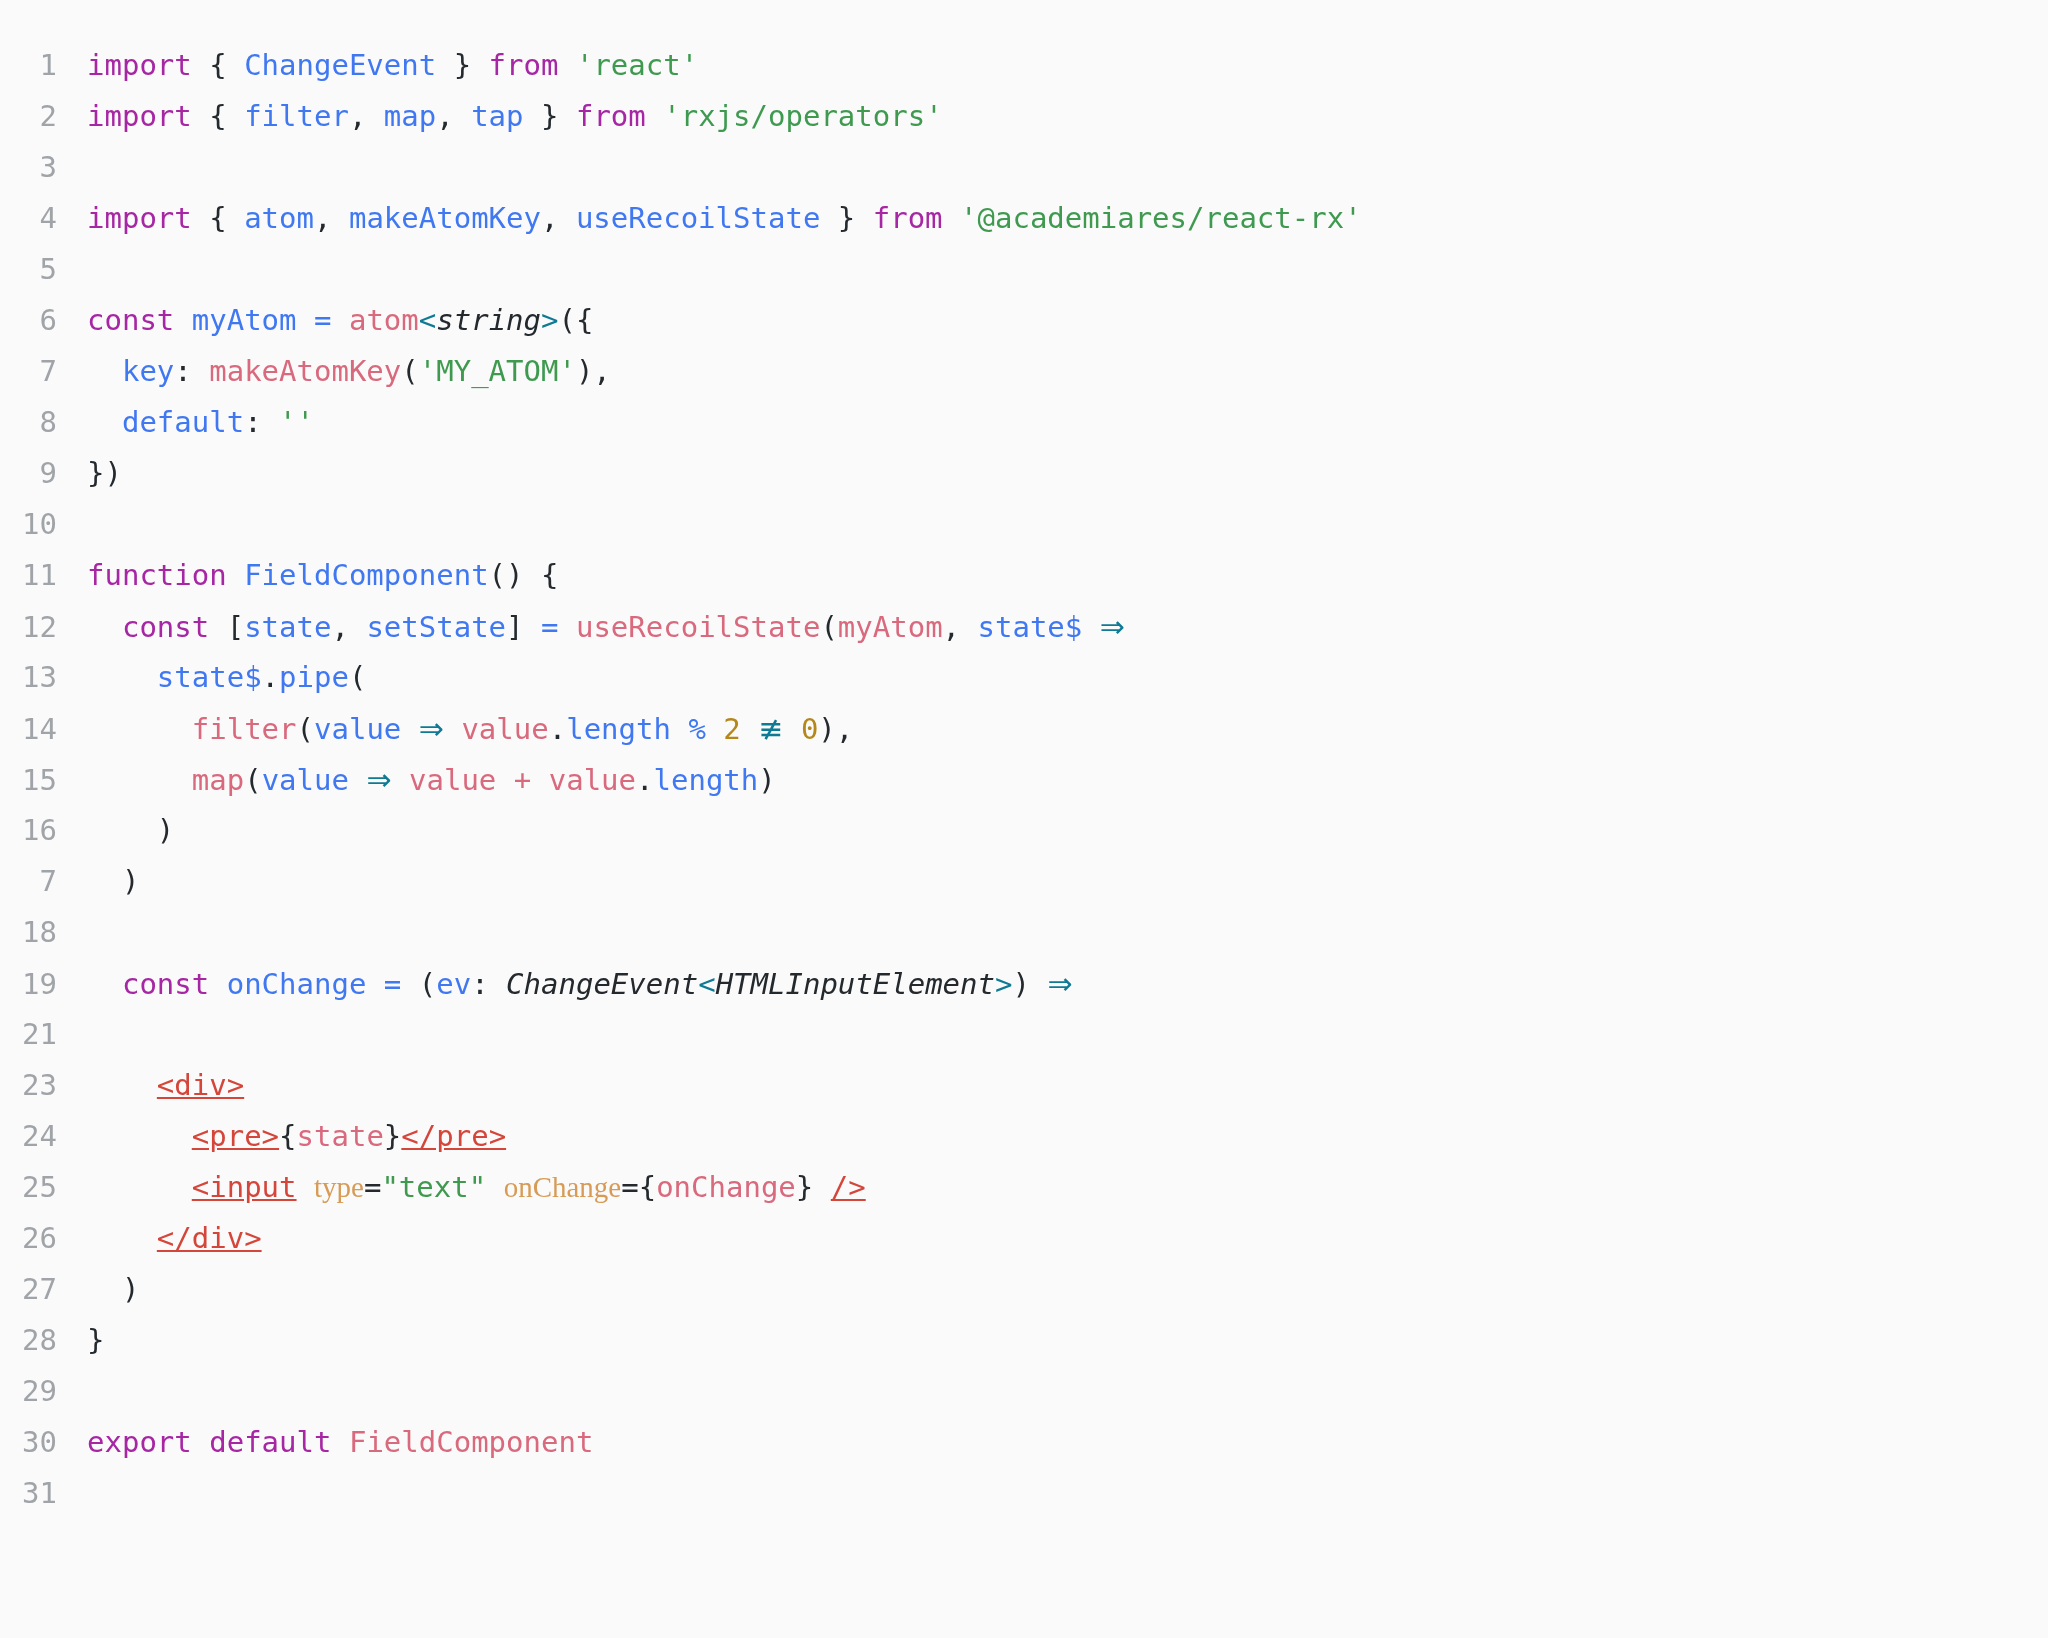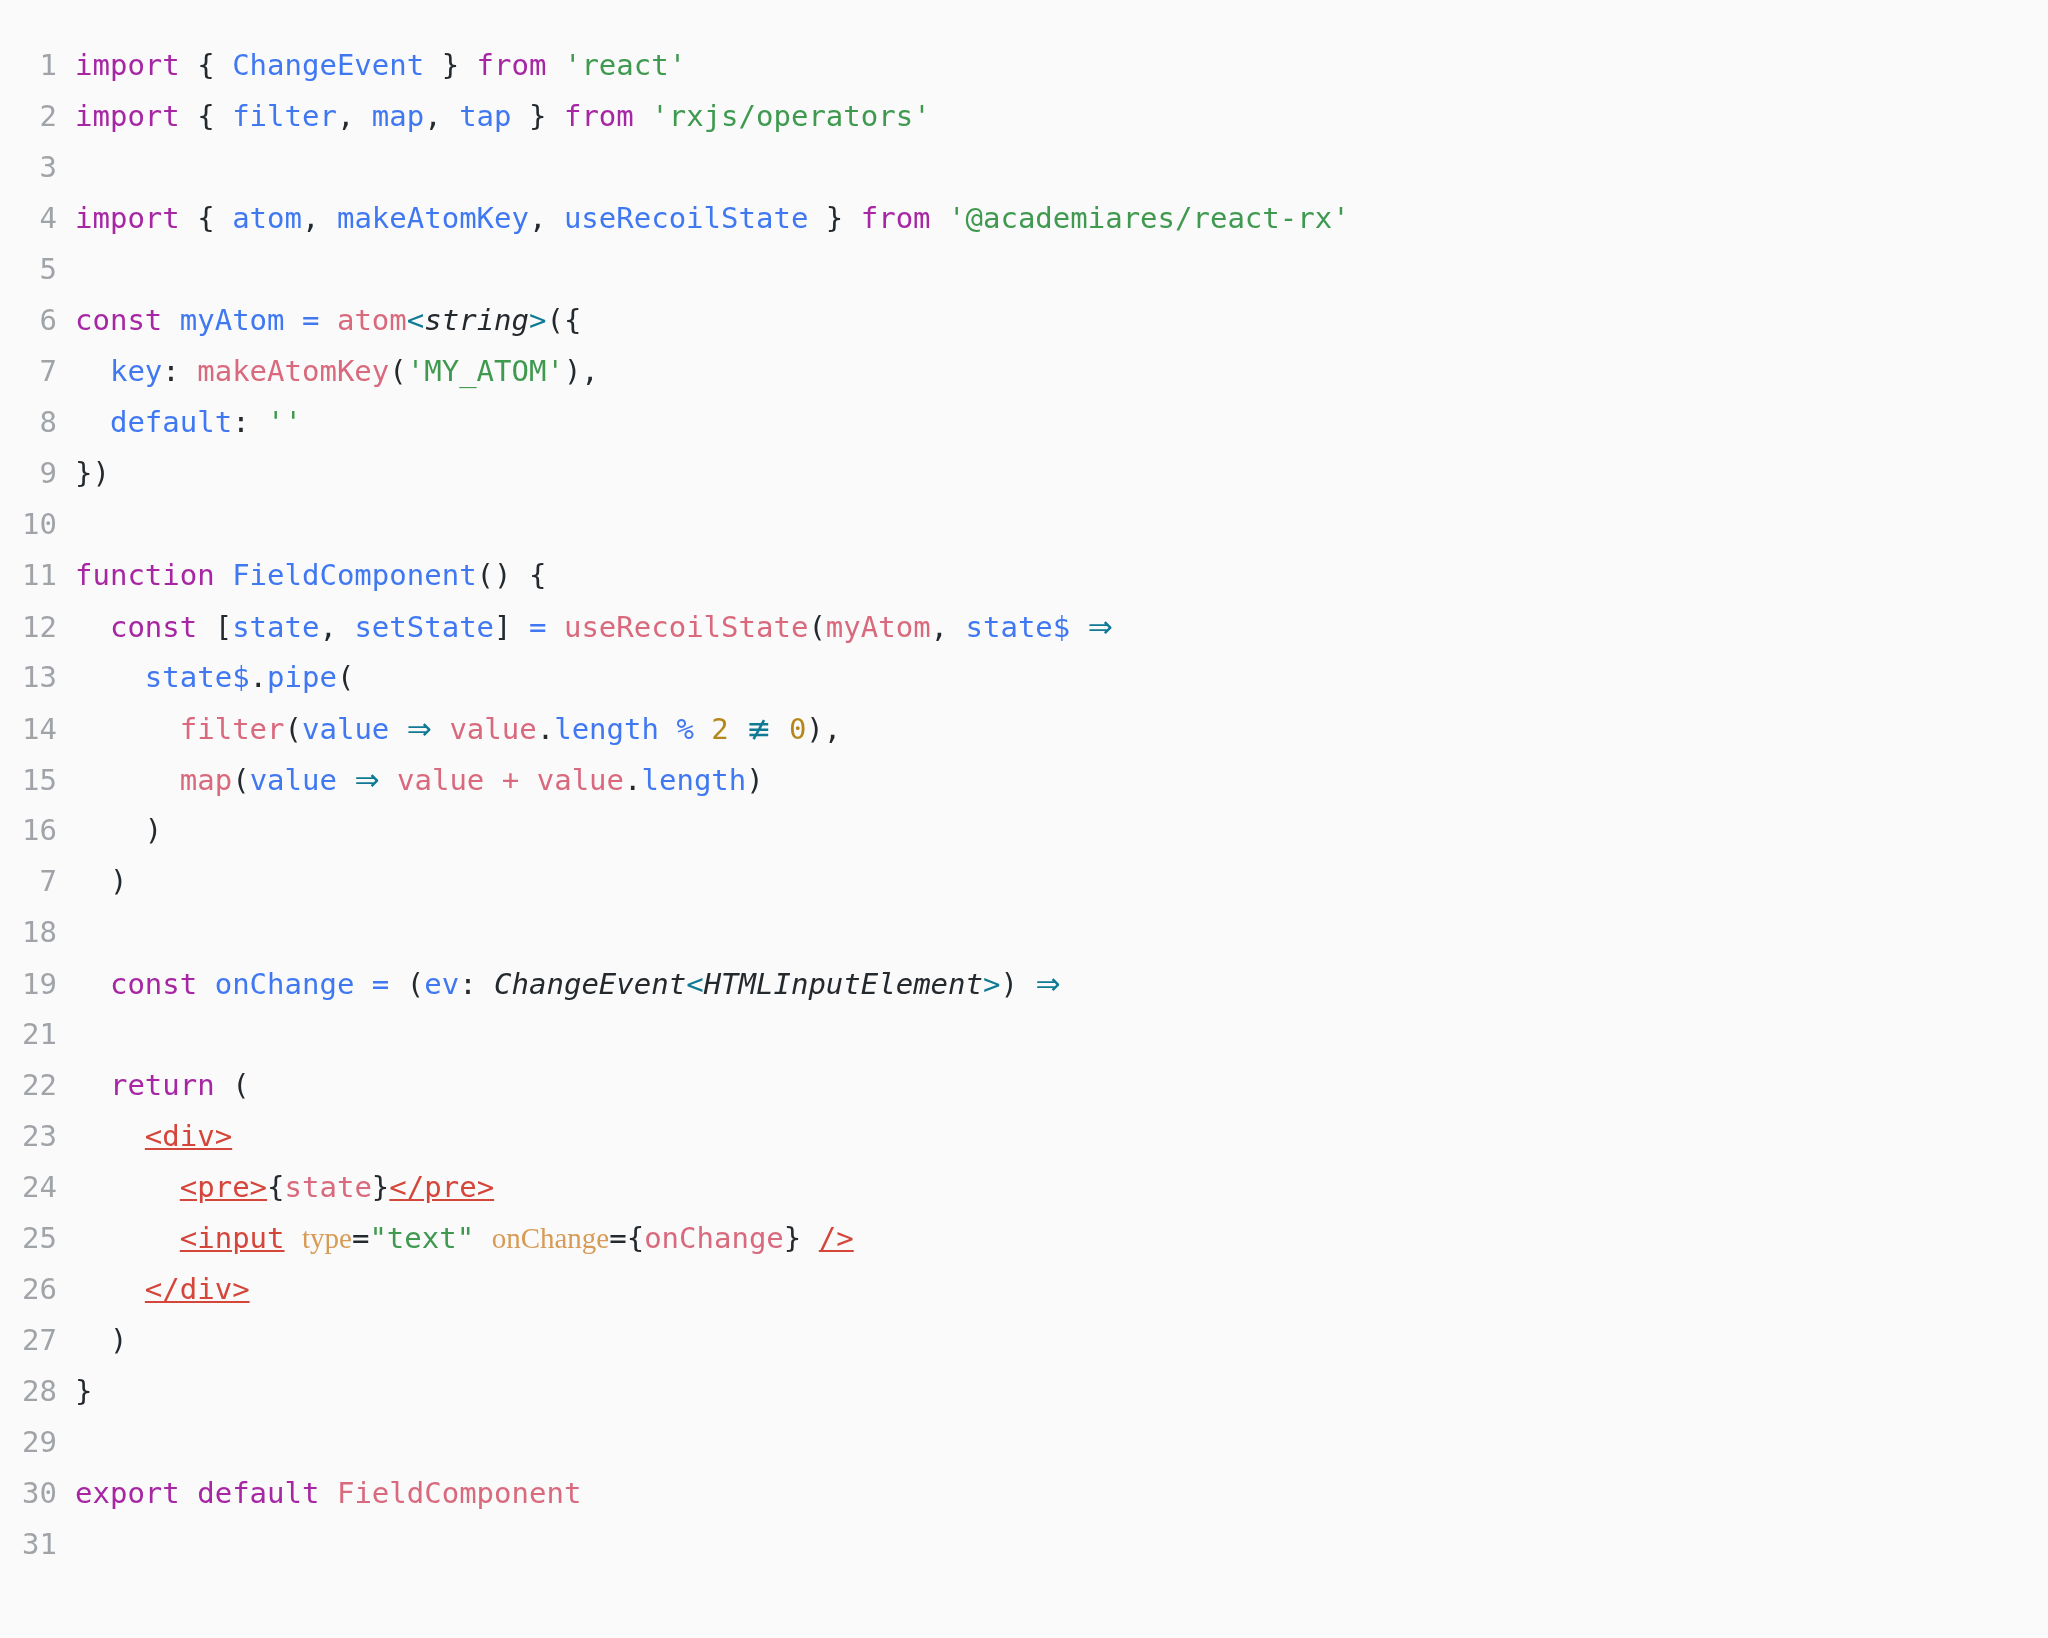--- a/index.html
+++ b/index.html
@@ -33,20 +33,21 @@
     color: #a0a4a8;
     padding-right: 18px;
     box-sizing: border-box;
     font-size: 29px;
     user-select: none;
   }
   .lc {
     flex: 1 1 auto;
     white-space: pre;
     color: #24292e;
+    margin-left: 12px;
   }
   
   .t-kw   { color: #a626a4; }            
   .t-var  { color: #4078f2; }            
   .t-fn   { color: #d9697d; }            
   .t-str  { color: #3f9a50; }            
   .t-num  { color: #b5861a; }            
   .t-punc { color: #24292e; }            
   .t-op   { color: #0f7a94; }            
   .t-tag  { color: #d4453a; text-decoration: underline; }            
@@ -71,21 +72,20 @@
     <div class="code-line"><span class="ln">11</span><span class="lc"><span class="t-kw">function</span><span class="t-punc"> </span><span class="t-var">FieldComponent</span><span class="t-punc">() {</span></span></div>
     <div class="code-line"><span class="ln">12</span><span class="lc"><span class="t-punc">  </span><span class="t-kw">const</span><span class="t-punc"> [</span><span class="t-var">state</span><span class="t-punc">, </span><span class="t-var">setState</span><span class="t-punc">] </span><span class="t-var">=</span><span class="t-punc"> </span><span class="t-fn">useRecoilState</span><span class="t-punc">(</span><span class="t-fn">myAtom</span><span class="t-punc">, </span><span class="t-var">state$</span><span class="t-punc"> </span><span class="lig">⇒</span></span></div>
     <div class="code-line"><span class="ln">13</span><span class="lc"><span class="t-punc">    </span><span class="t-var">state$</span><span class="t-punc">.</span><span class="t-var">pipe</span><span class="t-punc">(</span></span></div>
     <div class="code-line"><span class="ln">14</span><span class="lc"><span class="t-punc">      </span><span class="t-fn">filter</span><span class="t-punc">(</span><span class="t-var">value</span><span class="t-punc"> </span><span class="lig">⇒</span><span class="t-punc"> </span><span class="t-fn">value</span><span class="t-punc">.</span><span class="t-var">length</span><span class="t-punc"> </span><span class="t-var">%</span><span class="t-punc"> </span><span class="t-num">2</span><span class="t-punc"> </span><span class="lig">≢</span><span class="t-punc"> </span><span class="t-num">0</span><span class="t-punc">),</span></span></div>
     <div class="code-line"><span class="ln">15</span><span class="lc"><span class="t-punc">      </span><span class="t-fn">map</span><span class="t-punc">(</span><span class="t-var">value</span><span class="t-punc"> </span><span class="lig">⇒</span><span class="t-punc"> </span><span class="t-fn">value</span><span class="t-punc"> </span><span class="t-fn">+</span><span class="t-punc"> </span><span class="t-fn">value</span><span class="t-punc">.</span><span class="t-var">length</span><span class="t-punc">)</span></span></div>
     <div class="code-line"><span class="ln">16</span><span class="lc"><span class="t-punc">    )</span></span></div>
     <div class="code-line"><span class="ln">7</span><span class="lc"><span class="t-punc">  )</span></span></div>
     <div class="code-line"><span class="ln">18</span><span class="lc"></span></div>
     <div class="code-line"><span class="ln">19</span><span class="lc"><span class="t-punc">  </span><span class="t-kw">const</span><span class="t-punc"> </span><span class="t-var">onChange</span><span class="t-punc"> </span><span class="t-var">=</span><span class="t-punc"> (</span><span class="t-var">ev</span><span class="t-punc">: </span><span class="t-type">ChangeEvent</span><span class="t-op">&lt;</span><span class="t-type">HTMLInputElement</span><span class="t-op">&gt;</span><span class="t-punc">) </span><span class="lig">⇒</span></span></div>
     <div class="code-line"><span class="ln">21</span><span class="lc"></span></div>
-    <div class="code-line"><span class="ln">22</span><span class="lc"><span class="t-punc">  </span><span class="t-kw">return</span><span class="t-punc"> (</span></span></div>
     <div class="code-line"><span class="ln">23</span><span class="lc"><span class="t-punc">    </span><span class="t-tag">&lt;div&gt;</span></span></div>
     <div class="code-line"><span class="ln">24</span><span class="lc"><span class="t-punc">      </span><span class="t-tag">&lt;pre&gt;</span><span class="t-punc">{</span><span class="t-fn">state</span><span class="t-punc">}</span><span class="t-tag">&lt;/pre&gt;</span></span></div>
     <div class="code-line"><span class="ln">25</span><span class="lc"><span class="t-punc">      </span><span class="t-tag">&lt;input</span><span class="t-punc"> </span><span class="t-attr">type</span><span class="t-punc">=</span><span class="t-str">"text"</span><span class="t-punc"> </span><span class="t-attr">onChange</span><span class="t-punc">={</span><span class="t-fn">onChange</span><span class="t-punc">}</span><span class="t-punc"> </span><span class="t-tag">/&gt;</span></span></div>
     <div class="code-line"><span class="ln">26</span><span class="lc"><span class="t-punc">    </span><span class="t-tag">&lt;/div&gt;</span></span></div>
     <div class="code-line"><span class="ln">27</span><span class="lc"><span class="t-punc">  )</span></span></div>
     <div class="code-line"><span class="ln">28</span><span class="lc"><span class="t-punc">}</span></span></div>
     <div class="code-line"><span class="ln">29</span><span class="lc"></span></div>
     <div class="code-line"><span class="ln">30</span><span class="lc"><span class="t-kw">export</span><span class="t-punc"> </span><span class="t-kw">default</span><span class="t-punc"> </span><span class="t-fn">FieldComponent</span></span></div>
     <div class="code-line"><span class="ln">31</span><span class="lc"></span></div>
   </div>

